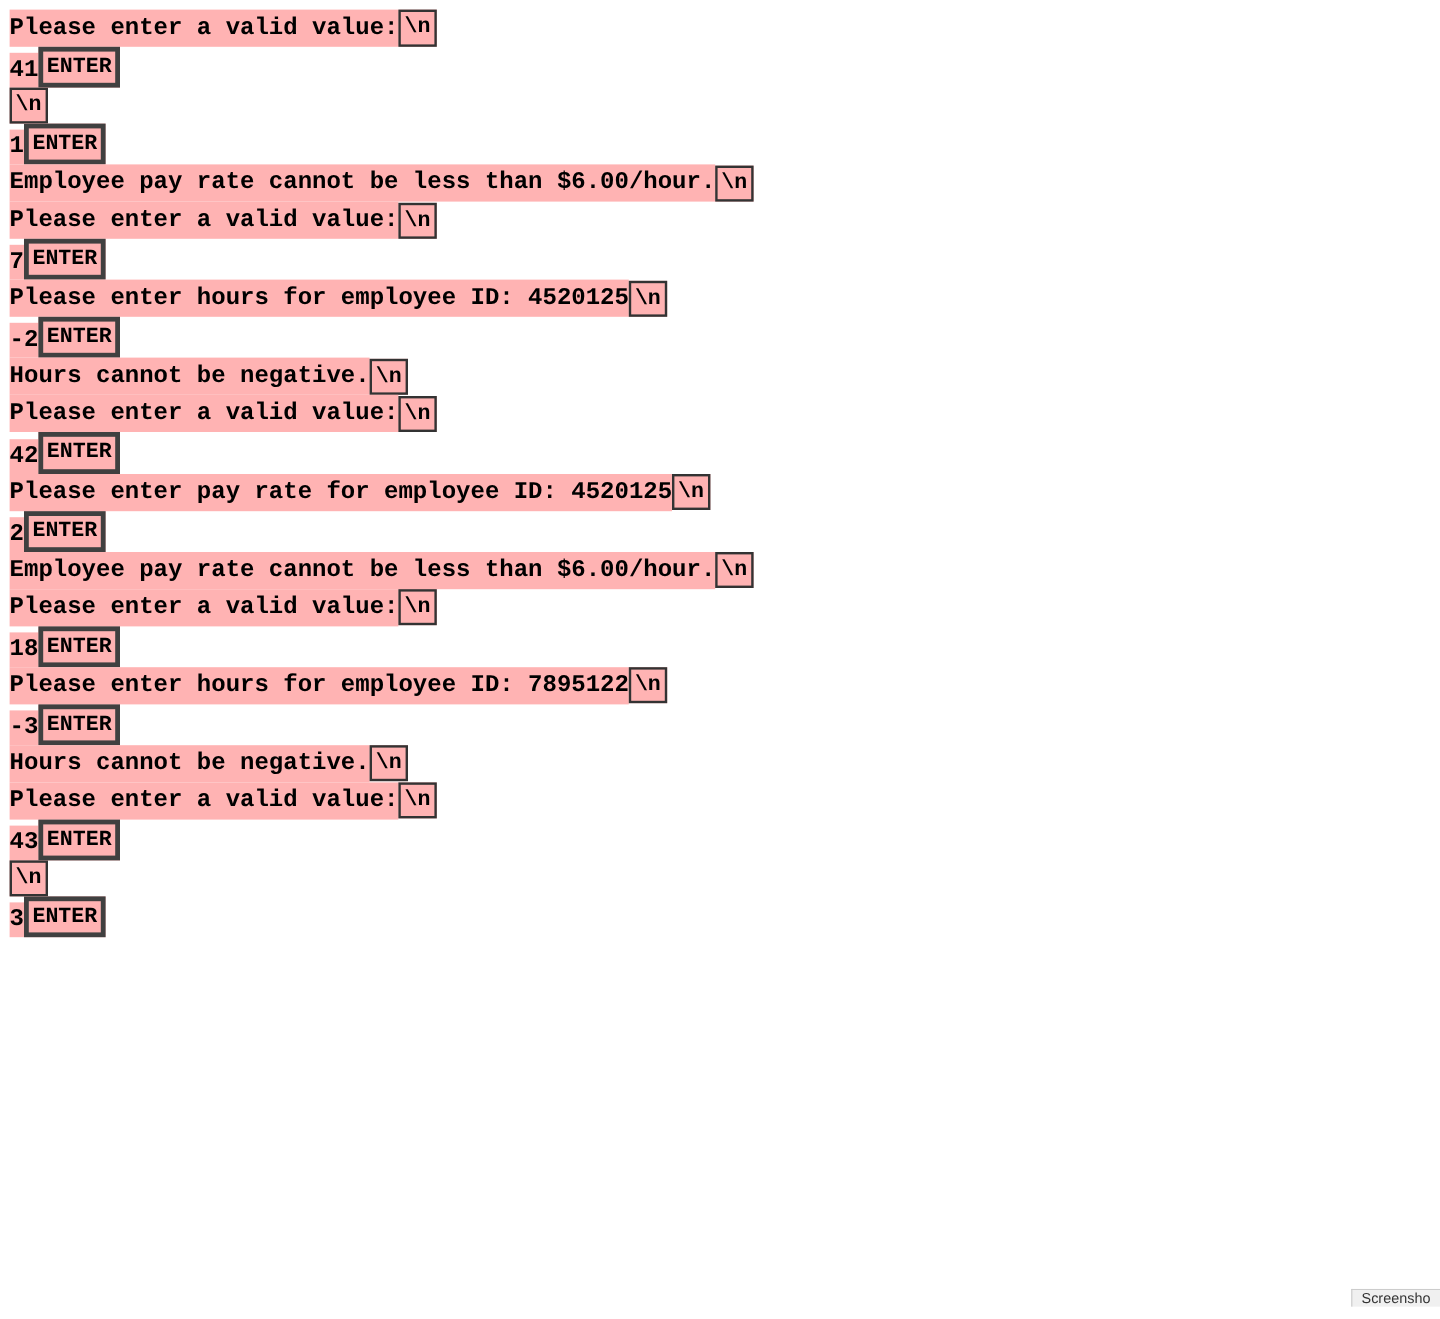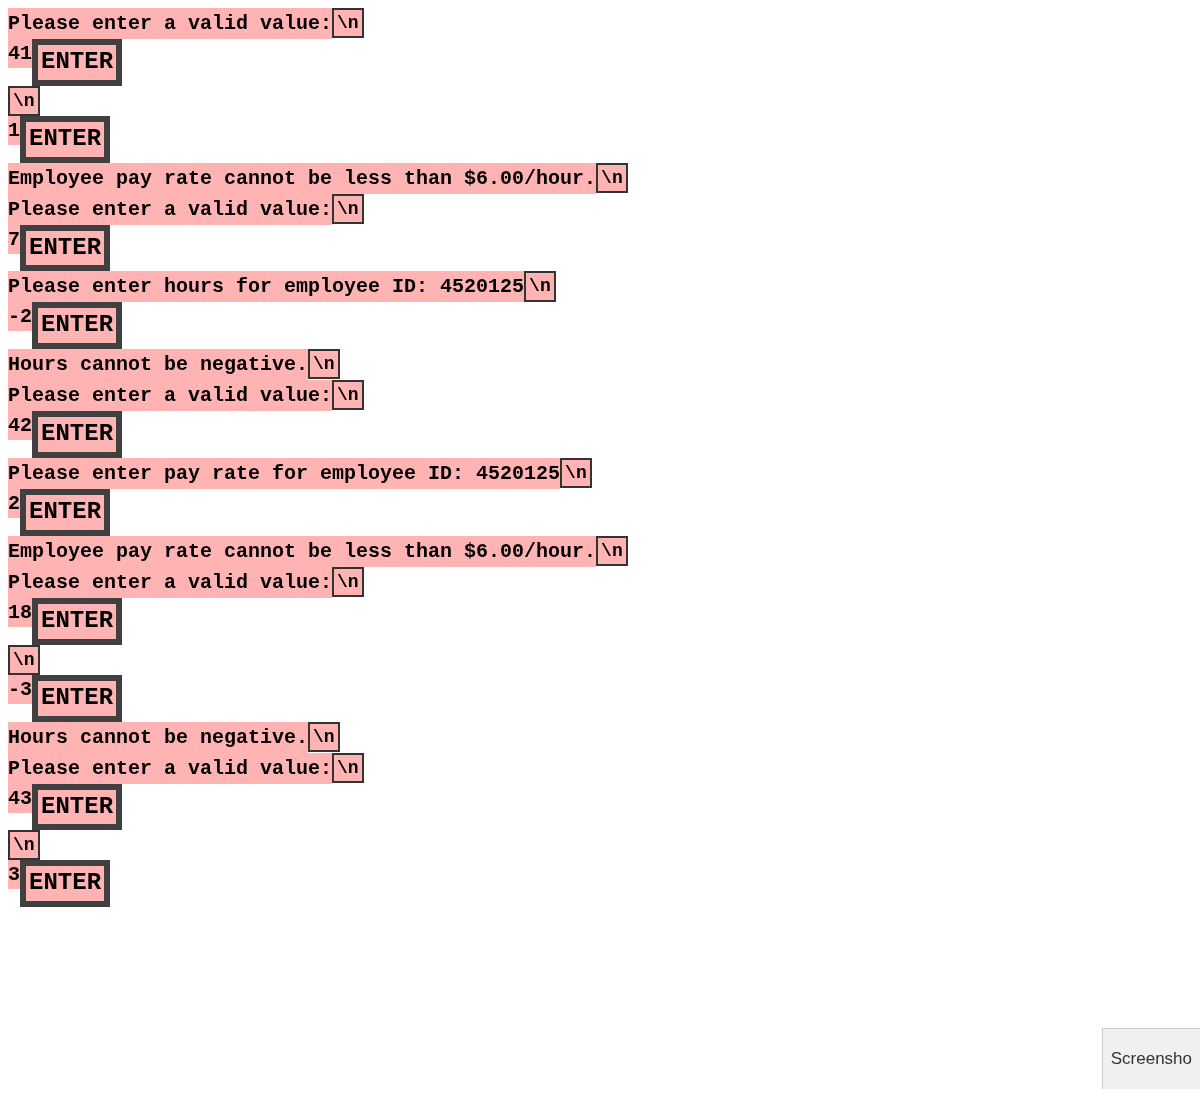--- a/index.html
+++ b/index.html
@@ -14,63 +14,63 @@
       font-size: 20px;
       font-weight: bold;
       padding: 8px;
       width: 1200px;
       min-height: 1099px;
     }
 
     .terminal-line {
       display: flex;
       flex-wrap: wrap;
-      align-items: flex-start;
+      align-items: center;
       line-height: 1.45;
     }
 
     .highlight {
       background-color: #ffb3b3;
       padding: 1px 0;
     }
 
     .newline-token {
       background-color: #ffb3b3;
       border: 2px solid #333;
       padding: 0 3px;
       font-size: 18px;
       display: inline-block;
     }
 
     .enter-token {
       background-color: #ffb3b3;
-      border: 6px solid #404040;
+      border: 4px solid #404040;
       padding: 0 3px;
-      font-size: 24px;
+      font-size: 18px;
       display: inline-block;
     }
 
     .input-line {
       display: flex;
-      align-items: flex-start;
+      align-items: flex-end;
       line-height: 1.45;
     }
 
     .input-value {
       background-color: #ffb3b3;
     }
 
     .screenshot-badge {
       position: fixed;
       bottom: 10px;
       right: 0;
       background-color: #f0f0f0;
-      padding: 20px 8px;
+      padding: 0 8px;
       font-family: sans-serif;
-      font-size: 17px;
+      font-size: 12px;
       font-weight: normal;
       color: #333;
       border-left: 1px solid #ccc;
       border-top: 1px solid #ccc;
     }
   </style>
 </head>
 <body>
 
 <div id="terminal">
@@ -135,20 +135,21 @@
     </div>
     <div class="terminal-line">
       <span class="highlight">Please enter a valid value:</span>
       <span class="newline-token">\n</span>
     </div>
     <div class="input-line">
       <span class="input-value">18</span>
       <span class="enter-token">ENTER</span>
     </div>
     <div class="terminal-line">
+      <span class="highlight">Please enter hours for employee ID: 7895122</span>
       <span class="newline-token">\n</span>
     </div>
     <div class="input-line">
       <span class="input-value">-3</span>
       <span class="enter-token">ENTER</span>
     </div>
     <div class="terminal-line">
       <span class="highlight">Hours cannot be negative.</span>
       <span class="newline-token">\n</span>
     </div>

